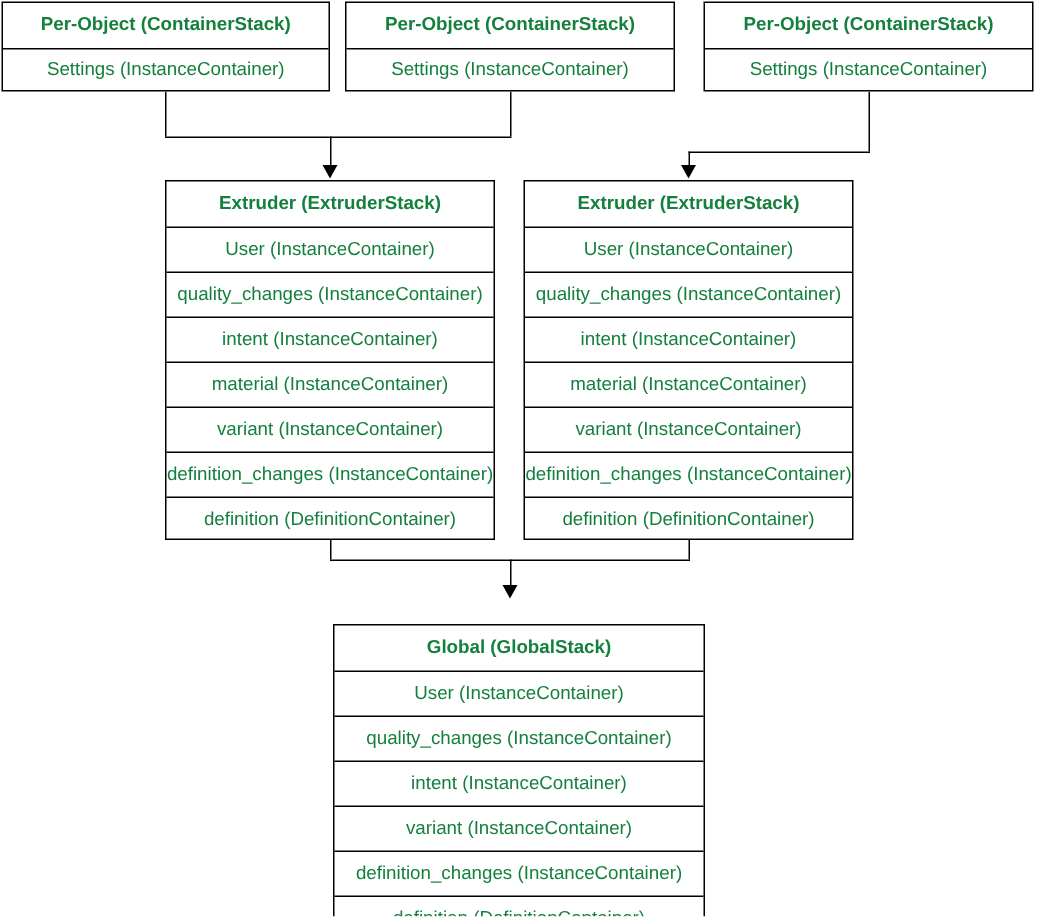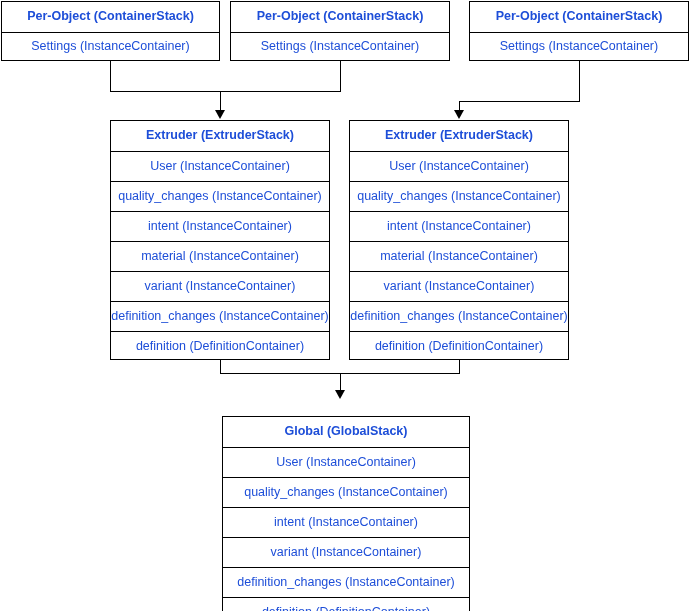--- a/index.html
+++ b/index.html
@@ -24,21 +24,21 @@
     border: 1px solid #000000;
     background: #ffffff;
     z-index: 2;
   }
   .node-row {
     box-sizing: border-box;
     display: flex;
     align-items: center;
     justify-content: center;
     text-align: center;
-    color: #1d4ed8;
+    color: #15803d;
     font-size: 12.5px;
     line-height: 1.1;
     border-top: 1px solid #000000;
     white-space: nowrap;
     letter-spacing: 0px;
   }
   .node-row.header {
     border-top: none;
     font-weight: bold;
   }

